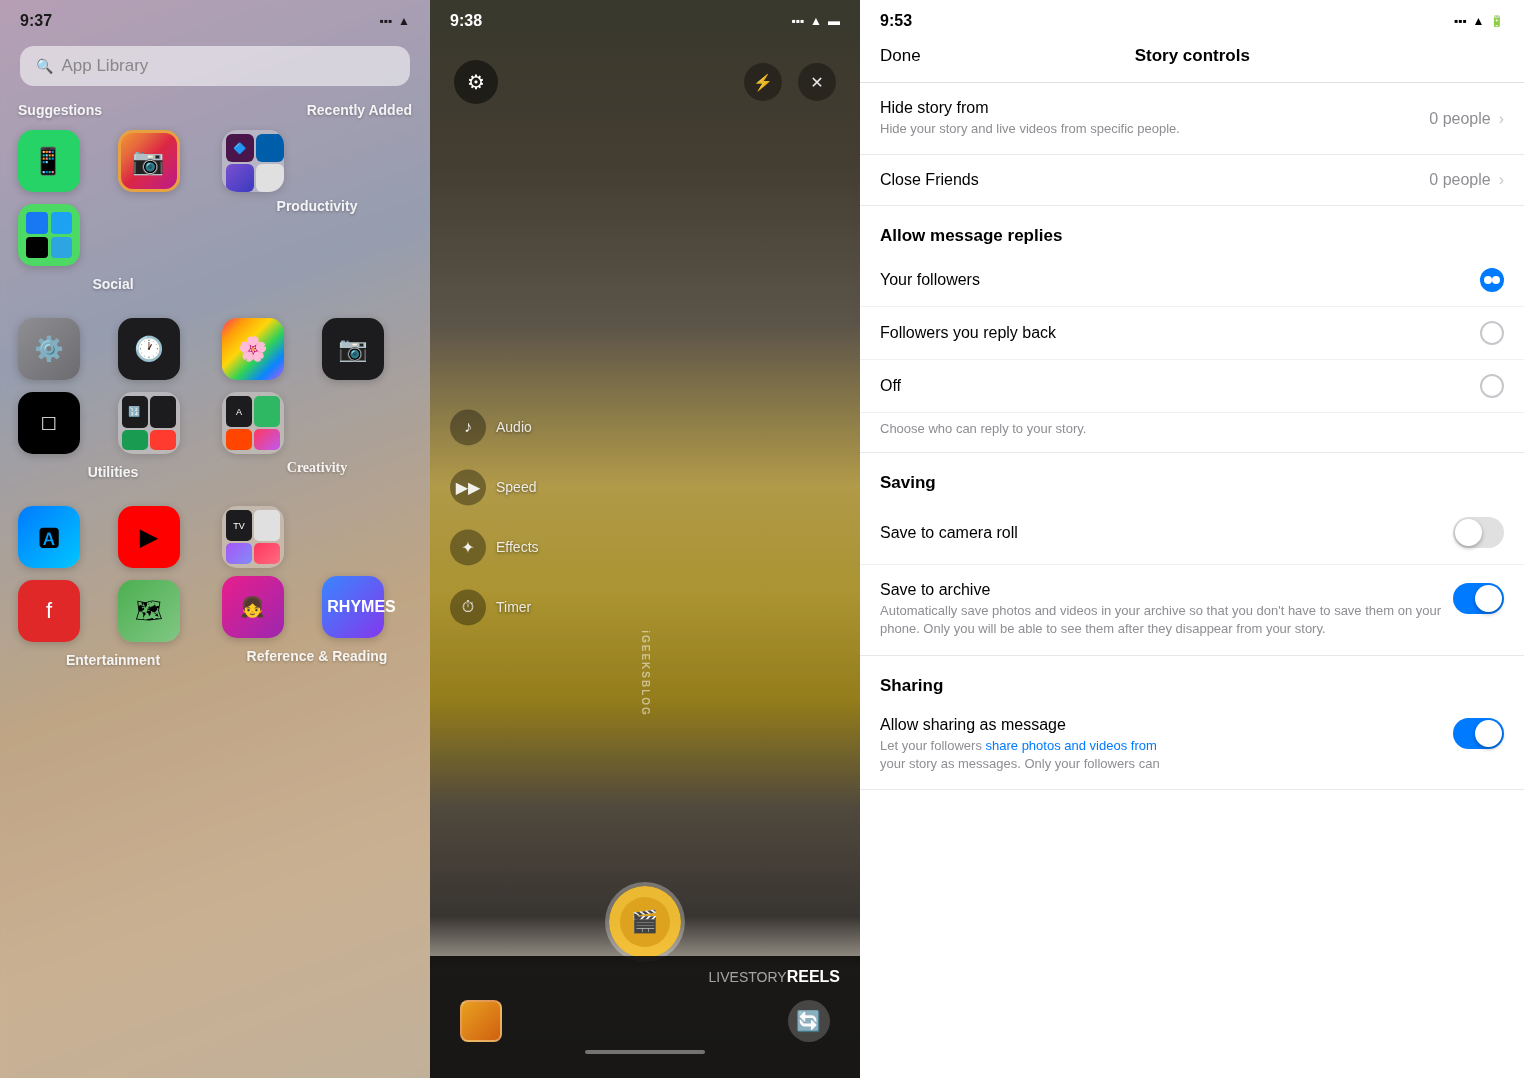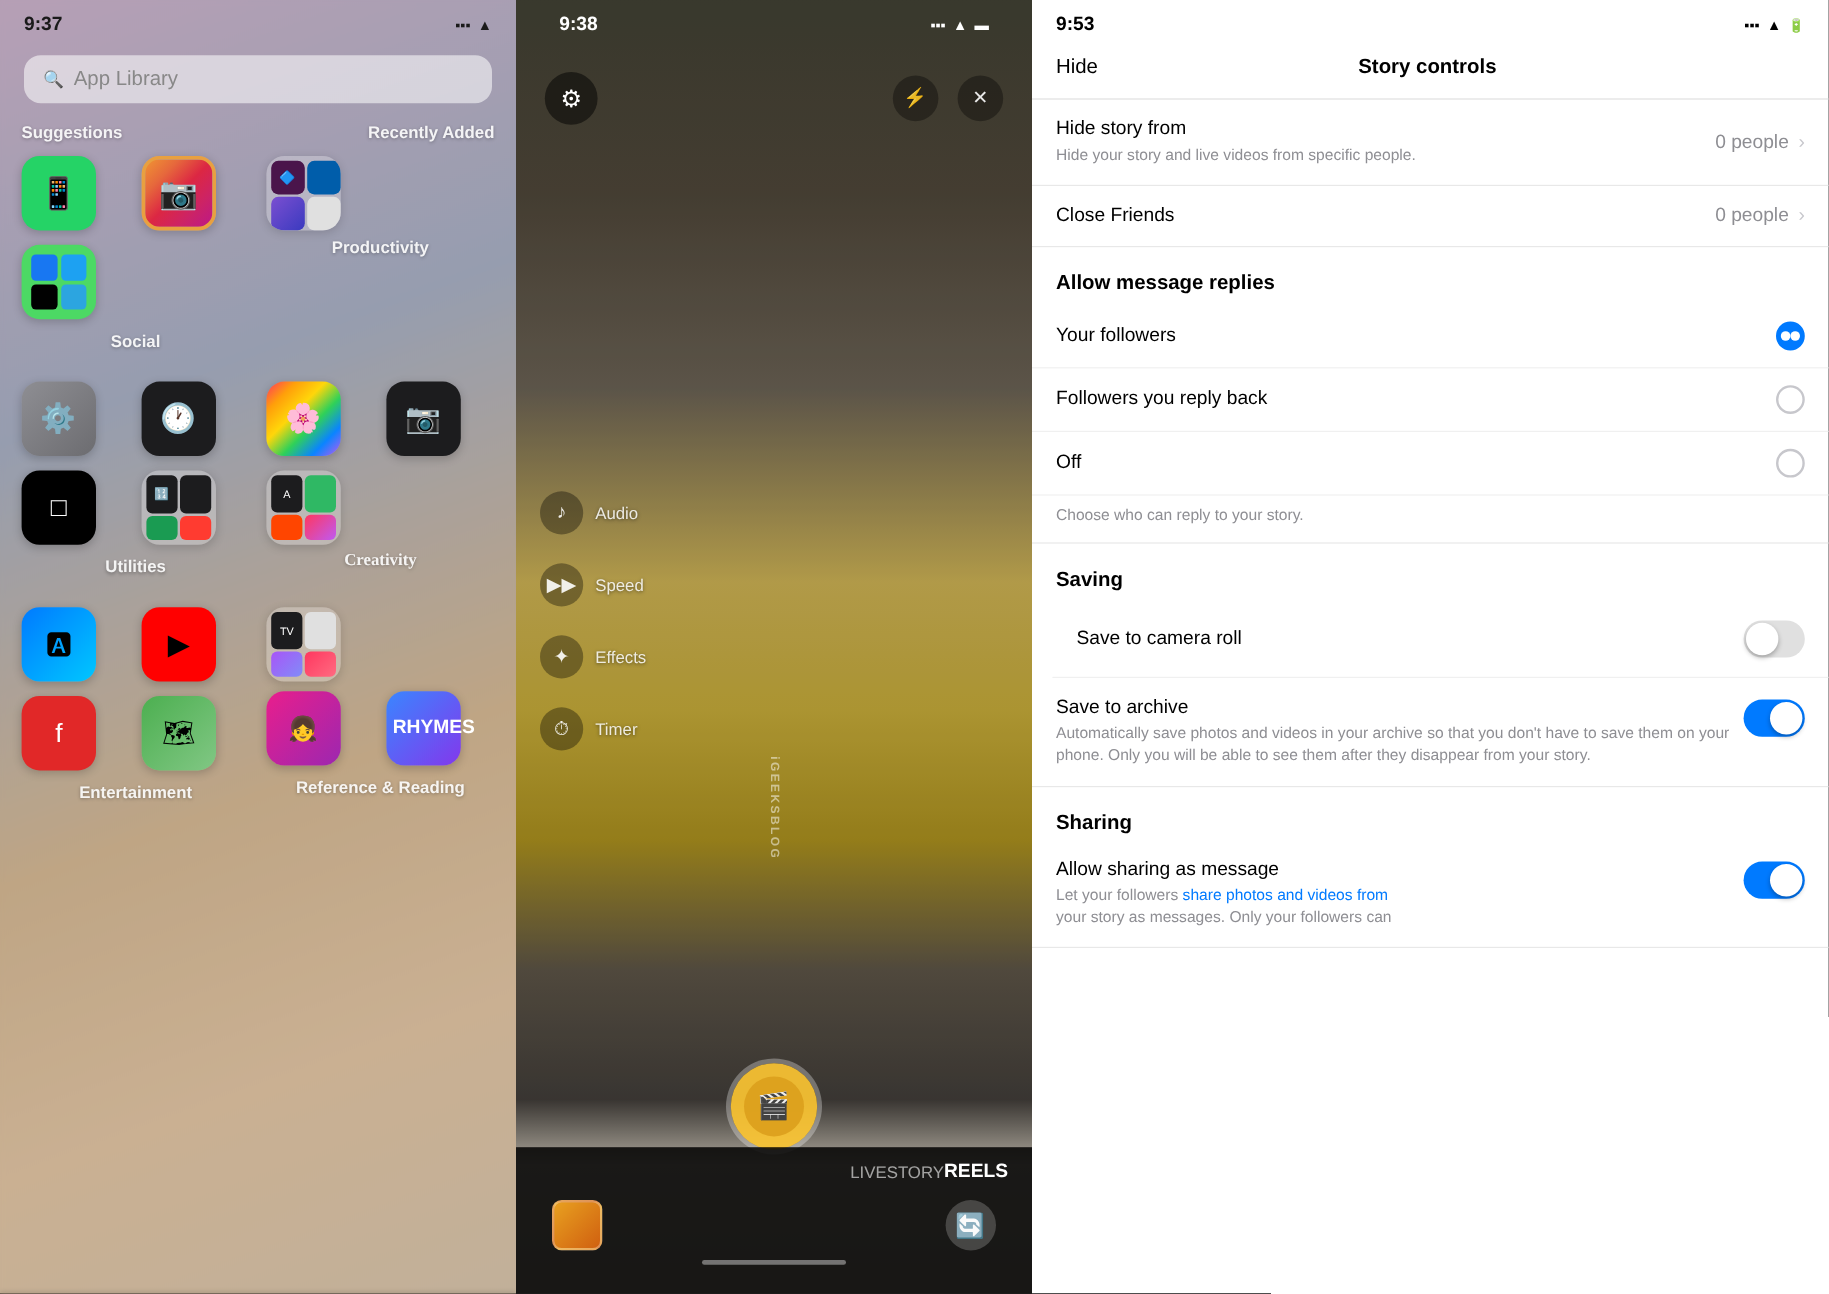--- a/index.html
+++ b/index.html
@@ -146,21 +146,21 @@
       position: absolute;
       inset: 0;
       background: rgba(0,0,0,0.15);
     }
     .status-bar-2 {
       position: relative;
       z-index: 10;
       display: flex;
       justify-content: space-between;
       align-items: center;
-      padding: 12px 36px 8px;
+      padding: 12px 20px 8px;
       color: #fff;
       font-size: 16px;
       font-weight: 600;
     }
     .camera-controls-left {
       position: absolute;
       left: 20px;
       top: 50%;
       transform: translateY(-60%);
       z-index: 10;
@@ -671,21 +671,21 @@
   <div class="story-status-bar">
     <span>9:53</span>
     <div class="status-icons">
       <span style="font-size:12px;">▪▪▪</span>
       <span style="font-size:12px;">▲</span>
       <span style="font-size:11px;">🔋</span>
     </div>
   </div>
 
   <div class="story-header">
-    <span class="story-done">Hide</span>
+    <span class="story-done">Done</span>
     <span class="story-title">Story controls</span>
     <div style="width:40px;"></div>
   </div>
 
   <div class="story-section">
     <div class="story-row">
       <div class="story-row-left">
         <div class="story-row-title">Hide story from</div>
         <div class="story-row-subtitle">Hide your story and live videos from specific people.</div>
       </div>
@@ -727,21 +727,21 @@
       <span class="radio-label">Off</span>
       <div class="radio-circle"></div>
     </div>
 
     <div class="helper-text">Choose who can reply to your story.</div>
   </div>
 
   <div class="story-section">
     <div class="section-header">Saving</div>
 
-    <div class="story-row" style="border-bottom:1px solid #f0f0f0;margin-left:17px;">
+    <div class="story-row" style="border-bottom:1px solid #f0f0f0;">
       <div class="story-row-left">
         <div class="story-row-title">Save to camera roll</div>
       </div>
       <div class="toggle-switch off">
         <div class="toggle-knob"></div>
       </div>
     </div>
 
     <div class="story-row" style="align-items:flex-start;padding-top:16px;">
       <div class="story-row-left">

